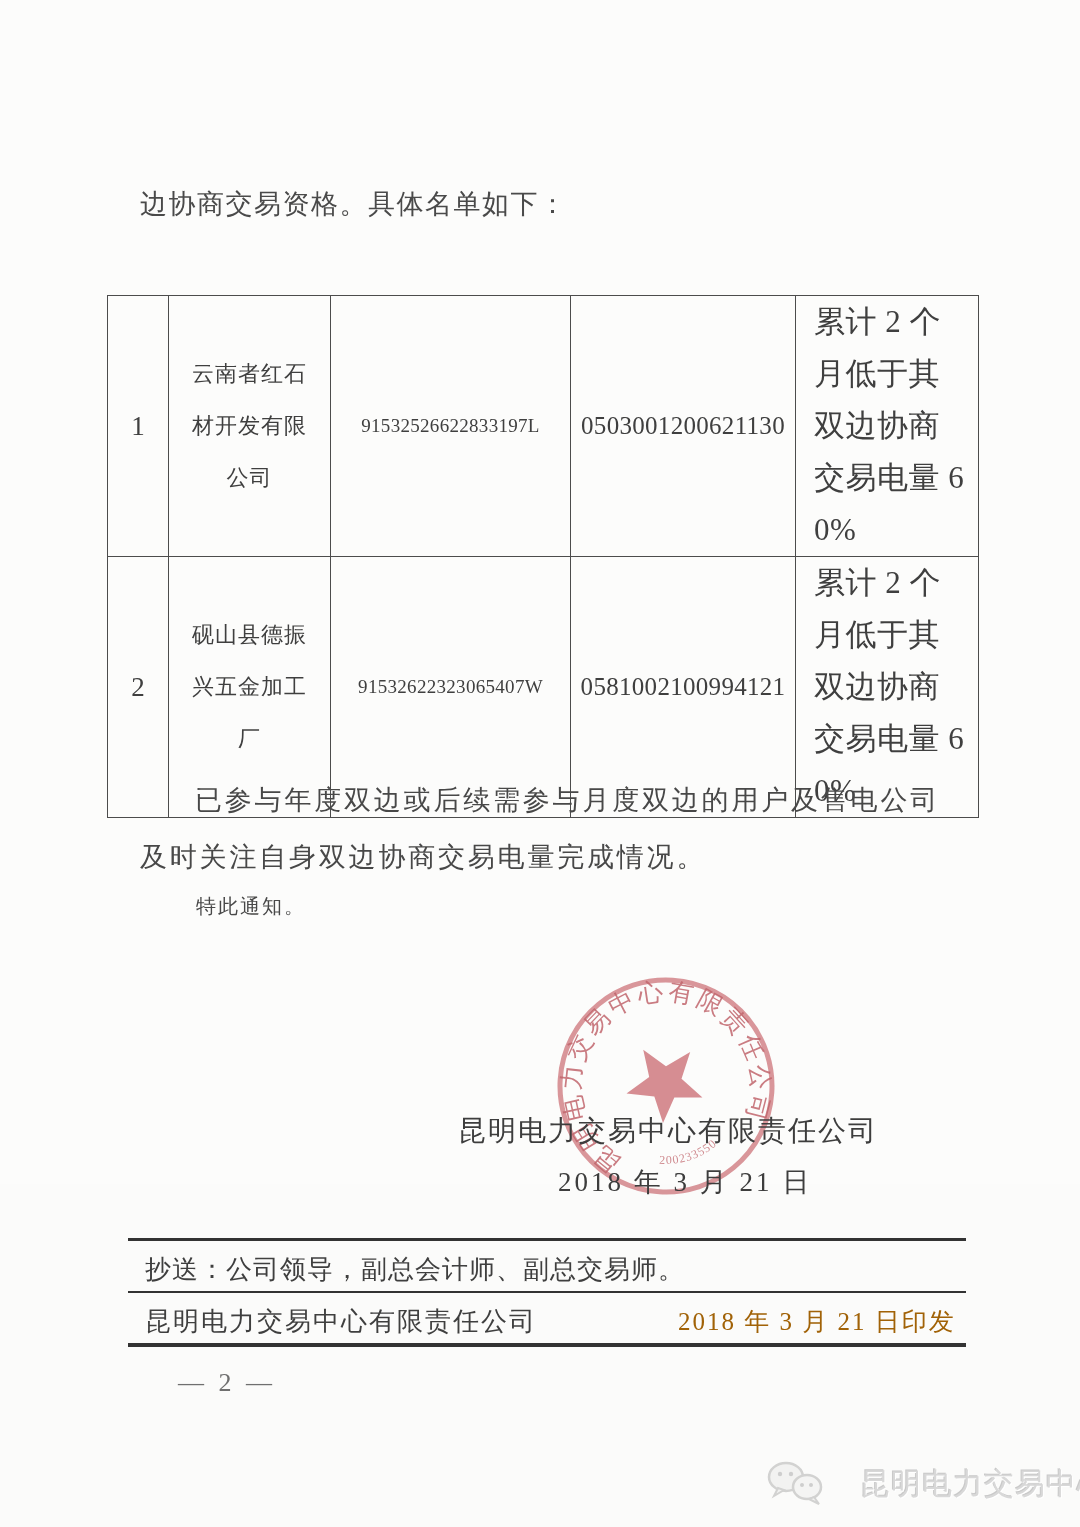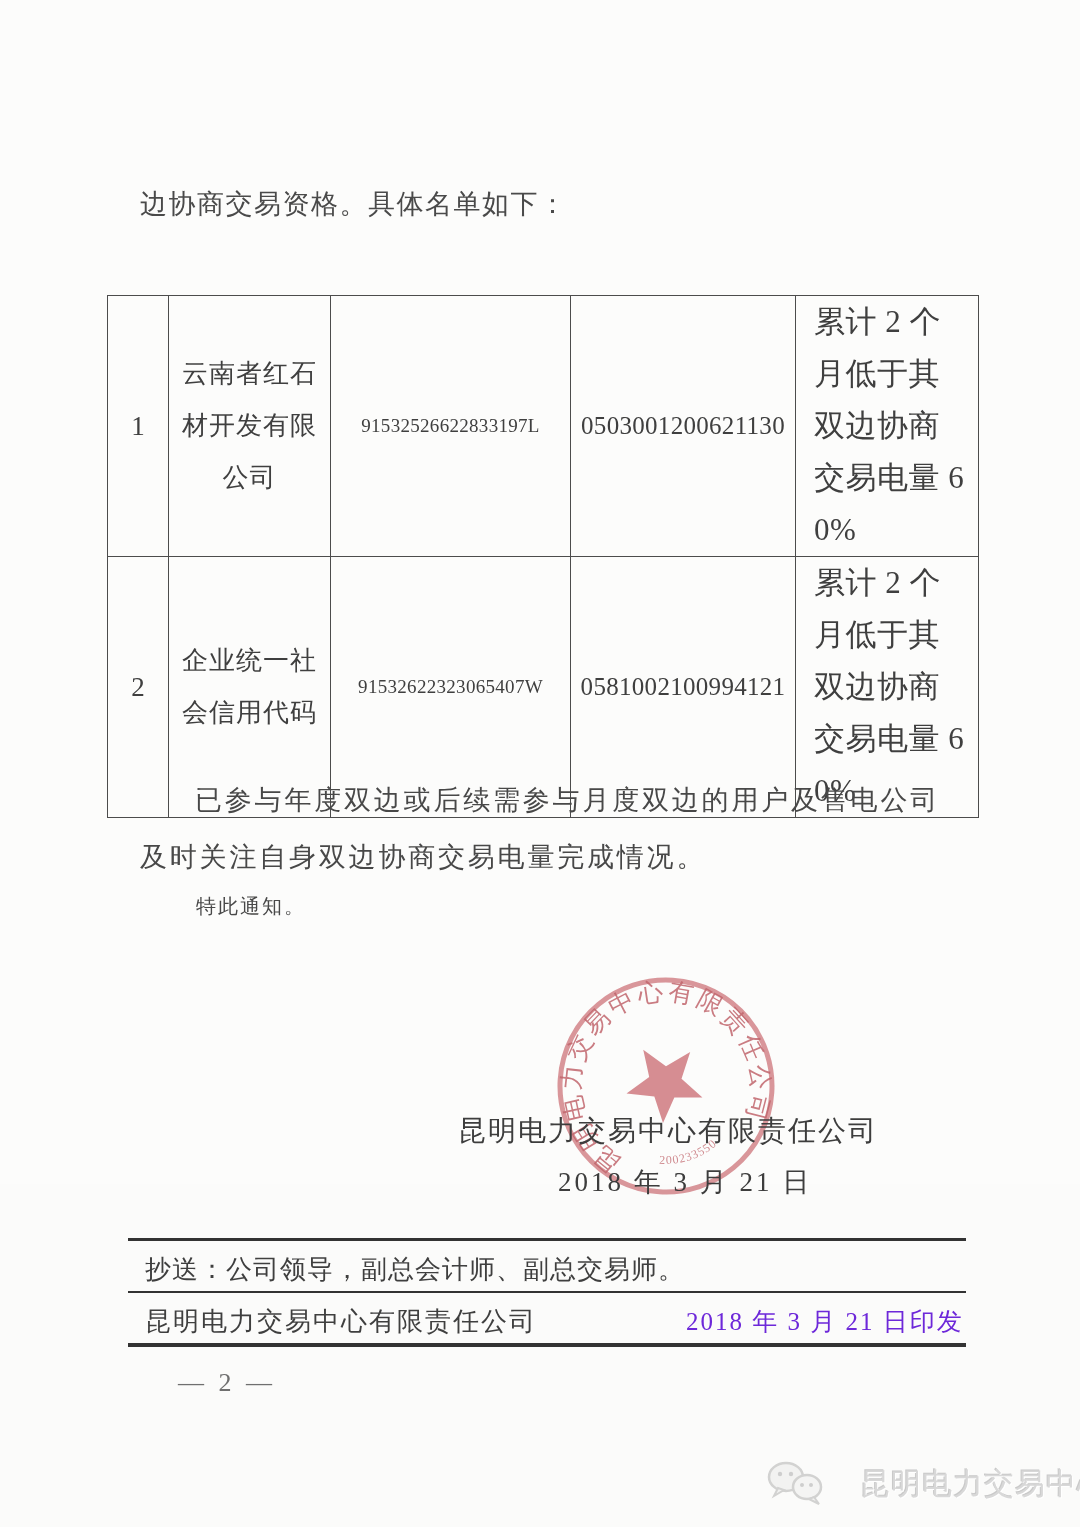--- a/index.html
+++ b/index.html
@@ -24,21 +24,21 @@
   th,td{border:1.6px solid #4c4c4c;vertical-align:middle;font-weight:normal;}
   th{font-size:27px;letter-spacing:2px;line-height:50px;color:#414141;
      text-align:center;word-break:break-all;padding:0 28px;}
   th.c-no{padding:0 2px;}
   th.c-user,th.c-reason{padding:0 10px;}
   tr.hdr{height:105px;}
   tr.r1{height:155px;}
   tr.r2{height:157px;}
   td{color:#3f3f3f;}
   td.no{font-size:27px;text-align:center;}
-  td.name{font-size:26px;letter-spacing:1px;line-height:52px;text-align:center;
+  td.name{font-size:22px;letter-spacing:1px;line-height:52px;text-align:center;
           padding:0 12px;word-break:break-all;}
   td.code{font-size:19px;letter-spacing:.3px;text-align:center;padding:0 20px;margin-left:40px;}
   td.user{font-size:25px;letter-spacing:.3px;text-align:center;}
   td.reason{font-size:31px;letter-spacing:.5px;line-height:52px;text-align:left;
             padding:0 7px 0 18px;word-break:break-all;}
 
   
   .para1{
     position:absolute;left:140px;top:772px;width:810px;
     font-size:27px;letter-spacing:2.8px;line-height:57px;
@@ -73,21 +73,21 @@
   .cc-line{
     position:absolute;left:145px;top:1252px;
     font-size:26px;letter-spacing:1px;color:#3f3f3f;white-space:nowrap;
   }
   .issuer{
     position:absolute;left:145px;top:1304px;
     font-size:26px;letter-spacing:2px;color:#3f3f3f;white-space:nowrap;
   }
   .issued{
     position:absolute;left:678px;top:1305px;
-    font-size:25px;letter-spacing:2px;color:#6d28d9;white-space:nowrap;margin-left:8px;
+    font-size:25px;letter-spacing:2px;color:#a16207;white-space:nowrap;
   }
   .page-number{
     position:absolute;left:178px;top:1368px;
     font-size:26px;letter-spacing:4px;color:#6f6f6f;white-space:nowrap;
   }
 
   
   .wm-icon{position:absolute;left:764px;top:1458px;width:62px;height:50px;}
   .wm-text{
     position:absolute;left:860px;top:1464px;
@@ -115,21 +115,21 @@
       <tbody>
       <tr class="r1">
         <td class="no">1</td>
         <td class="name">云南者红石材开发有限公司</td>
         <td class="code">91532526622833197L</td>
         <td class="user">0503001200621130</td>
         <td class="reason">累计 2 个月低于其双边协商交易电量 60%</td>
       </tr>
       <tr class="r2">
         <td class="no">2</td>
-        <td class="name">企业统一社会信用代码</td>
+        <td class="name">砚山县德振兴五金加工厂</td>
         <td class="code">91532622323065407W</td>
         <td class="user">0581002100994121</td>
         <td class="reason">累计 2 个月低于其双边协商交易电量 60%</td>
       </tr>
     </tbody>
       </table>
   </div>
 
   <div class="para1">已参与年度双边或后续需参与月度双边的用户及售电公司及时关注自身双边协商交易电量完成情况。</div>
   <div class="para2">特此通知。</div>

